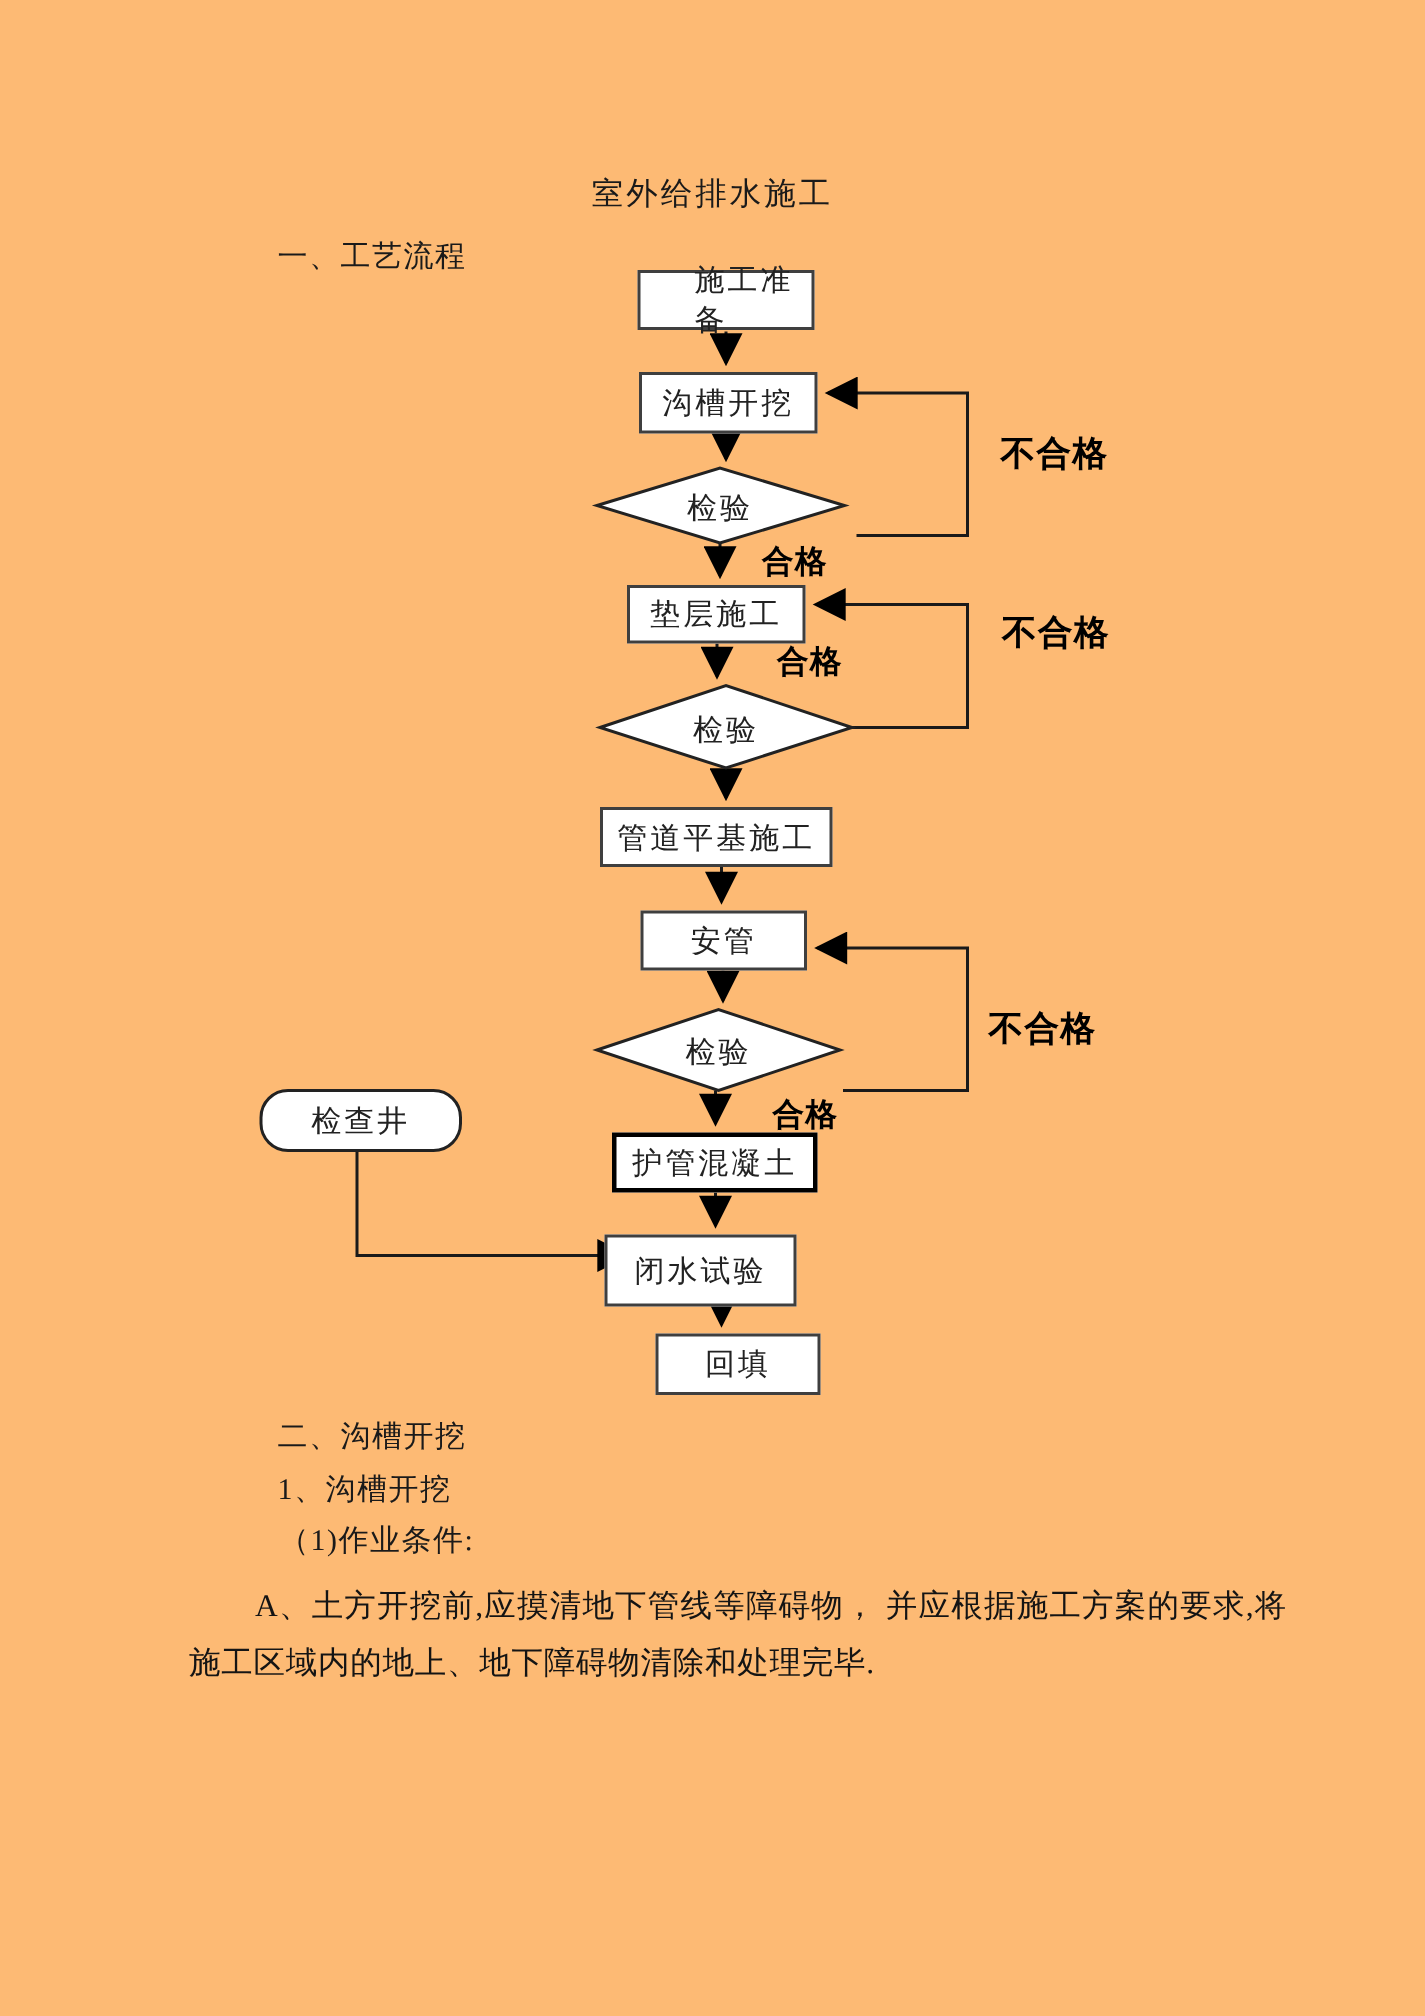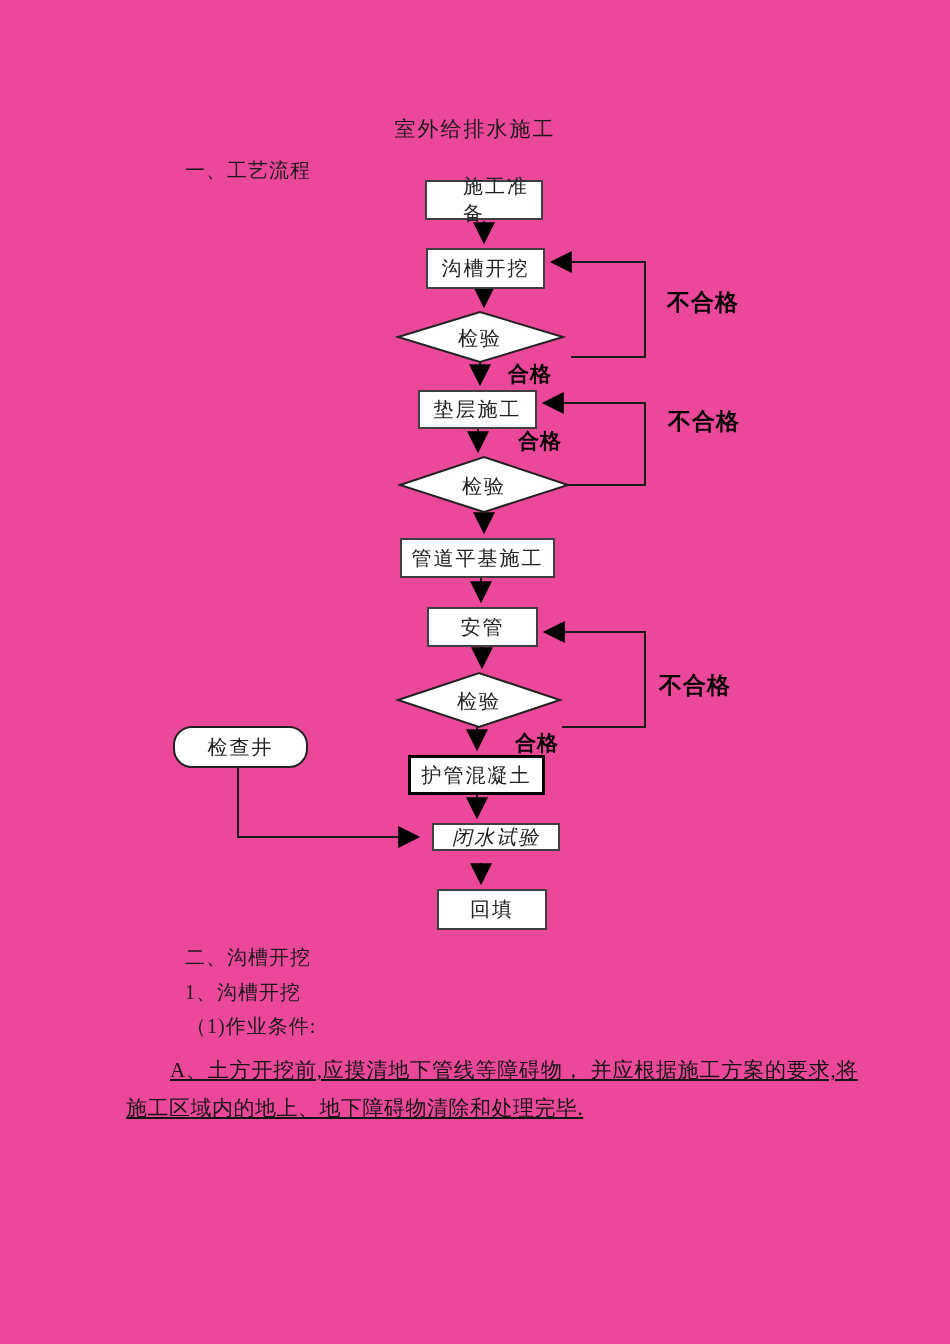--- a/index.html
+++ b/index.html
@@ -1,17 +1,17 @@
 <!DOCTYPE html>
 <html><head>
 <meta charset="utf-8">
 <style>
   html,body { margin:0; padding:0; background:#ffffff; }
   #page {
-    position:relative; width:950px; height:1344px; background:#ec4899;
+    position:relative; width:950px; height:1344px; background:#fdba74;
     font-family:"Liberation Serif","DejaVu Serif",serif; color:#111;
     overflow:hidden;
   }
   .abs { position:absolute; }
   #doc-title {
     left:0; top:115px; width:950px; text-align:center;
     font-size:21px; letter-spacing:2px; color:#1a1a1a;
   }
   .heading { font-size:20px; letter-spacing:1px; color:#1a1a1a; }
   .para {
@@ -74,32 +74,32 @@
     <polygon points="398,700 479,673 560,700 479,727" fill="#ffffff" stroke="#222" stroke-width="2"></polygon>
   </svg>
 
   <div class="fc-box" style="left:425px; top:180px; width:118px; height:40px;padding-left:36px;">施工准备</div>
   <div class="fc-box" style="left:426px; top:248px; width:119px; height:41px;">沟槽开挖</div>
   <div class="fc-box" style="left:418px; top:390px; width:119px; height:39px;">垫层施工</div>
   <div class="fc-box" style="left:400px; top:538px; width:155px; height:40px;">管道平基施工</div>
   <div class="fc-box" style="left:427px; top:607px; width:111px; height:40px;">安管</div>
   <div class="fc-box dark-border" style="left:173px; top:726px; width:135px; height:42px;border-radius:19px;">检查井</div>
   <div class="fc-box bold-border" style="left:408px; top:755px; width:137px; height:40px;">护管混凝土</div>
-  <div class="fc-box" style="left:432px; top:823px; width:128px; height:28px;font-style:italic;">闭水试验</div>
+  <div class="fc-box" style="left:403px; top:823px; width:128px; height:48px;">闭水试验</div>
   <div class="fc-box" style="left:437px; top:889px; width:110px; height:41px;">回填</div>
 
   <div class="diamond-label" style="left:440px; top:325px;">检验</div>
   <div class="diamond-label" style="left:444px; top:473px;">检验</div>
   <div class="diamond-label" style="left:439px; top:688px;">检验</div>
 
   <div class="flow-label pass" style="left:508px; top:360px;">合格</div>
   <div class="flow-label pass" style="left:518px; top:427px;">合格</div>
   <div class="flow-label pass" style="left:515px; top:729px;">合格</div>
   <div class="flow-label fail" style="left:667px; top:287px;">不合格</div>
   <div class="flow-label fail" style="left:668px; top:406px;">不合格</div>
   <div class="flow-label fail" style="left:659px; top:670px;">不合格</div>
 
   <div class="abs heading" style="left:185px; top:944px;">二、沟槽开挖</div>
   <div class="abs heading" style="left:185px; top:979px;">1、沟槽开挖</div>
   <div class="abs heading" style="left:186px; top:1013px;">（1)作业条件:</div>
-  <div class="abs para" style="top:1051px;text-decoration:underline;">A、土方开挖前,应摸清地下管线等障碍物， 并应根据施工方案的要求,将施工区域内的地上、地下障碍物清除和处理完毕.</div>
+  <div class="abs para" style="top:1051px;">A、土方开挖前,应摸清地下管线等障碍物， 并应根据施工方案的要求,将施工区域内的地上、地下障碍物清除和处理完毕.</div>
 
 </div>
 
 </body></html>

